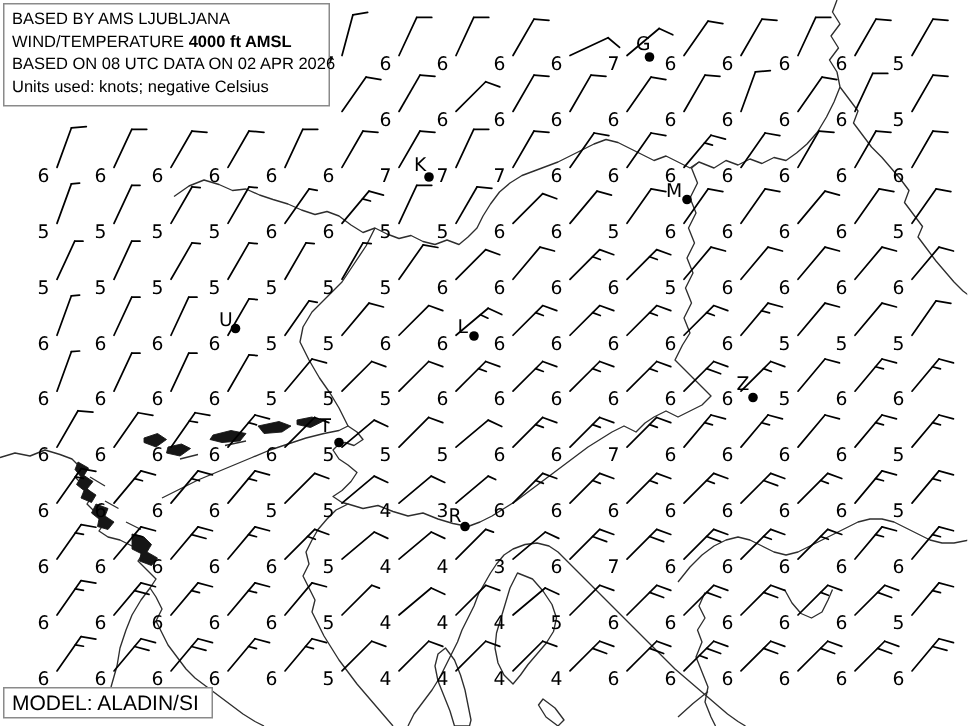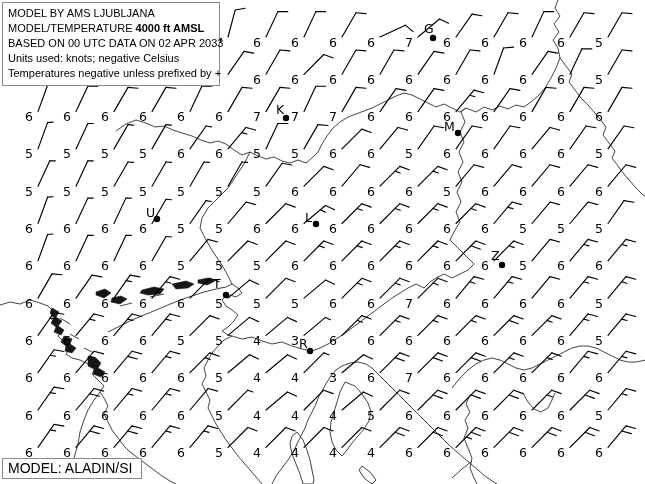--- a/index.html
+++ b/index.html
@@ -1129,21 +1129,20 @@
           <circle cx="226" cy="295" r="3.2"></circle>
         </g>
         <g>
           <text x="299" y="348" class="stn">R</text>
           <circle cx="310" cy="351" r="3.2"></circle>
         </g>
       </g>
   </svg>
 
   <div class="infobox">
-    <div class="ln">MODEL BY AMS LJUBLJANA</div>
-    <div class="ln"><span>MODEL/TEMPERATURE </span><b>4000 ft AMSL</b></div>
-    <div class="ln">BASED ON 00 UTC DATA ON 02 APR 2033</div>
+    <div class="ln">BASED BY AMS LJUBLJANA</div>
+    <div class="ln"><span>WIND/TEMPERATURE </span><b>4000 ft AMSL</b></div>
+    <div class="ln">BASED ON 08 UTC DATA ON 02 APR 2026</div>
     <div class="ln">Units used: knots; negative Celsius</div>
-    <div class="ln">Temperatures negative unless prefixed by +</div>
   </div>
 
   <div class="modelbox">MODEL: ALADIN/SI</div>
 </div>
 
 </body></html>

